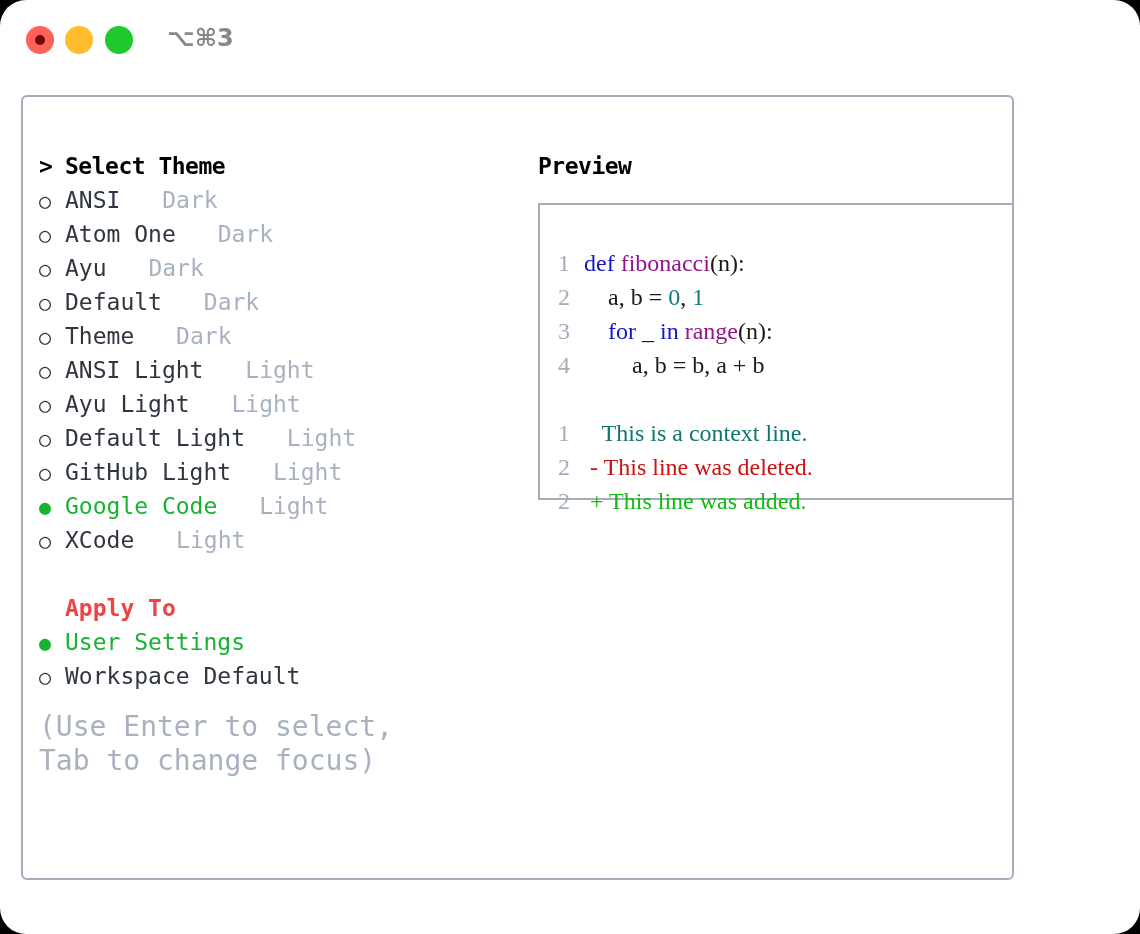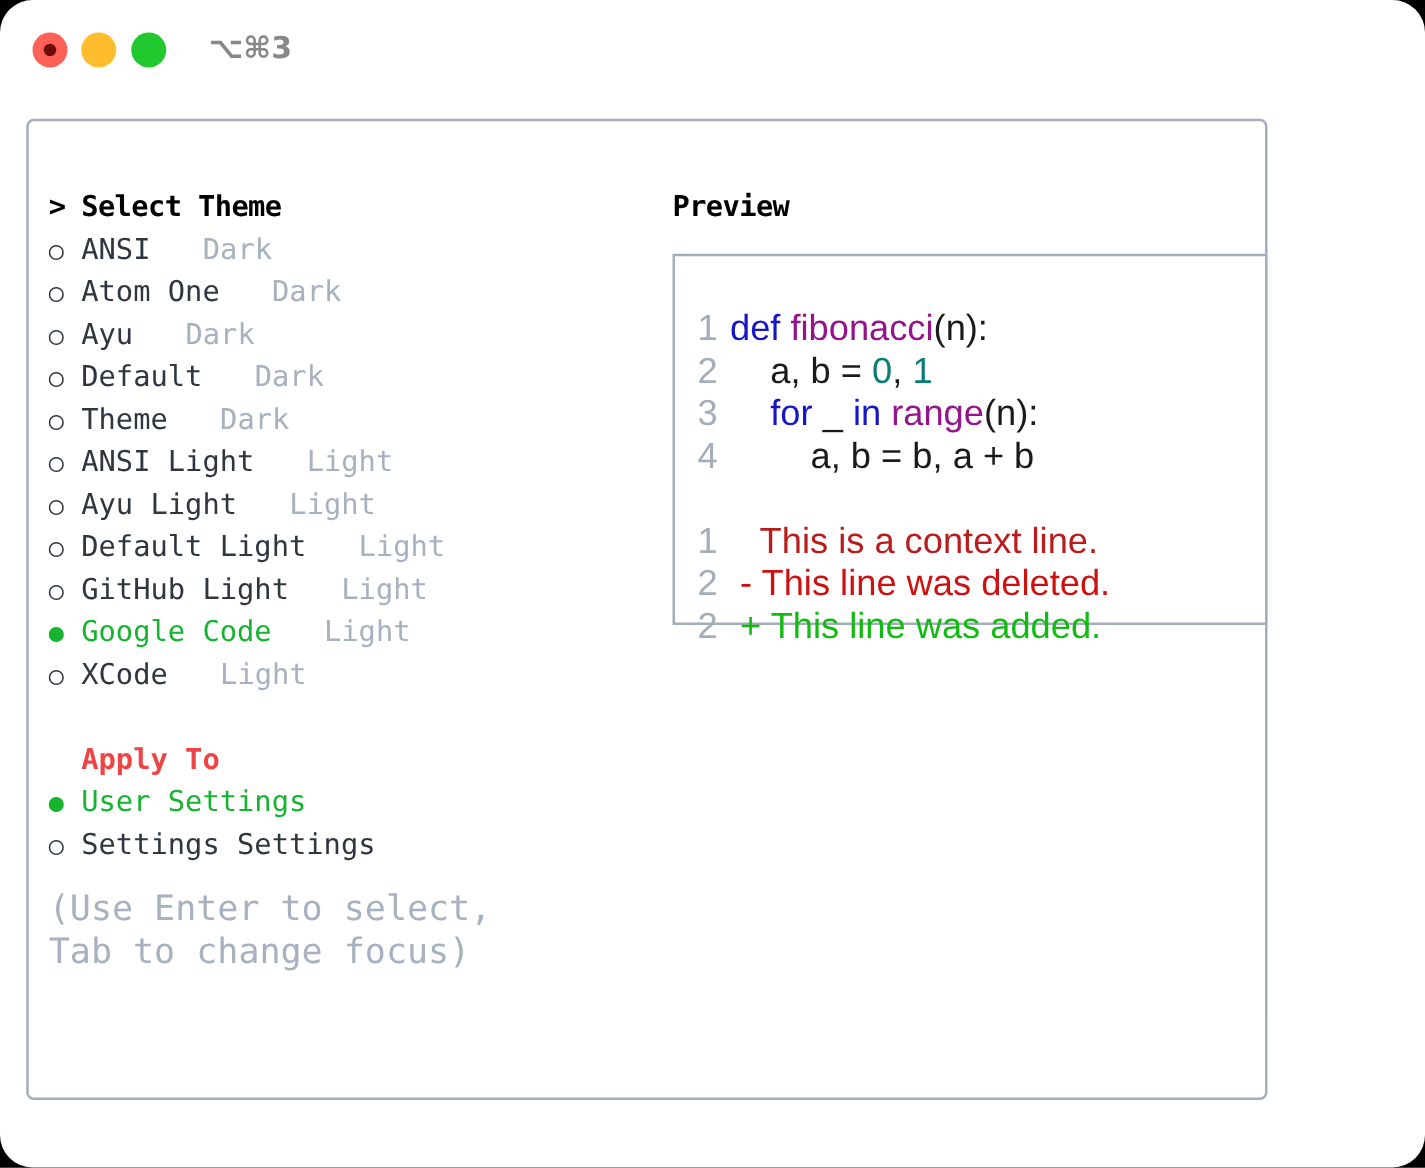--- a/index.html
+++ b/index.html
@@ -158,37 +158,37 @@
   }
   #code-area {
     position: absolute;
     left: 18px;
     top: 41px;
     right: 6px;
   }
   .cline {
     height: 34px;
     line-height: 34px;
-    font-size: 29px;
+    font-size: 24px;
     white-space: pre;
-    font-family: Liberation Sans, sans-serif;
+    font-family: Liberation Serif, serif;
   }
   .lno {
     display: inline-block;
     width: 26px;
     color: #a4aeba;
     text-align: left;
   }
   .blank-line { height: 34px; }
 
   .tok-kw  { color: #1516c4; }
   .tok-fn  { color: #93148b; }
   .tok-num { color: #0b7d77; }
   .tok-txt { color: #1a1a1a; }
-  .tok-ctx { color: #b91c1c; }
+  .tok-ctx { color: #0f766e; }
   .tok-del { color: #cc1111; }
   .tok-add { color: #11bb11; }
 </style>
 </head>
 <body>
 
 <div id="window">
 
   <div id="titlebar">
     <div class="dot red"></div>
@@ -216,21 +216,21 @@
           <div class="row"><span class="marker sel">●</span><span class="name sel">Google Code</span><span class="variant"> Light</span></div>
           <div class="row"><span class="marker unsel">○</span><span class="name">XCode</span><span class="variant"> Light</span></div>
         </div>
 
       <div class="spacer"></div>
 
       <div class="row group-label">Apply To</div>
 
       <div id="apply-list">
           <div class="row"><span class="marker sel">●</span><span class="name sel">User Settings</span></div>
-          <div class="row"><span class="marker unsel">○</span><span class="name">Settings Settings</span></div>
+          <div class="row"><span class="marker unsel">○</span><span class="name">Workspace Default</span></div>
         </div>
     </div>
 
     <div id="hint">(Use Enter to select, Tab to change focus)</div>
 
     <div id="right-col">
       <div id="preview-title">Preview</div>
       <div id="preview-box">
         <div id="code-area">
           <div id="code-lines">

